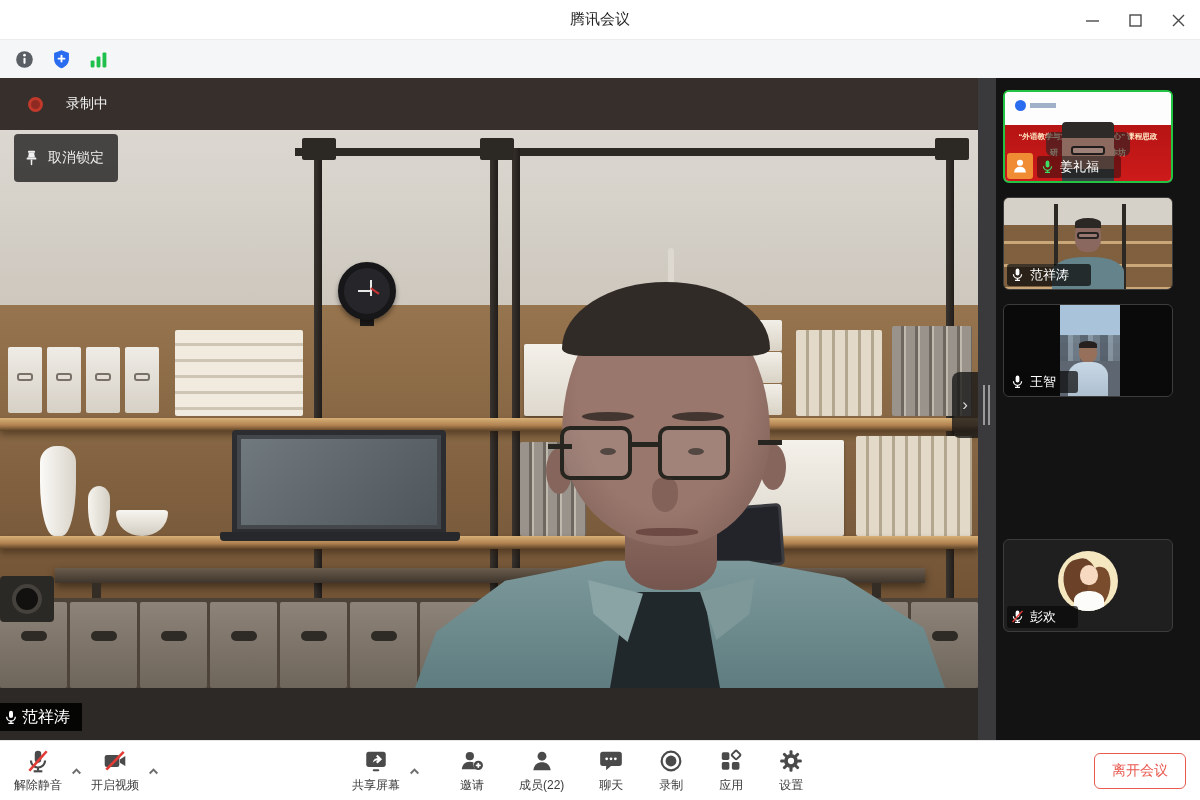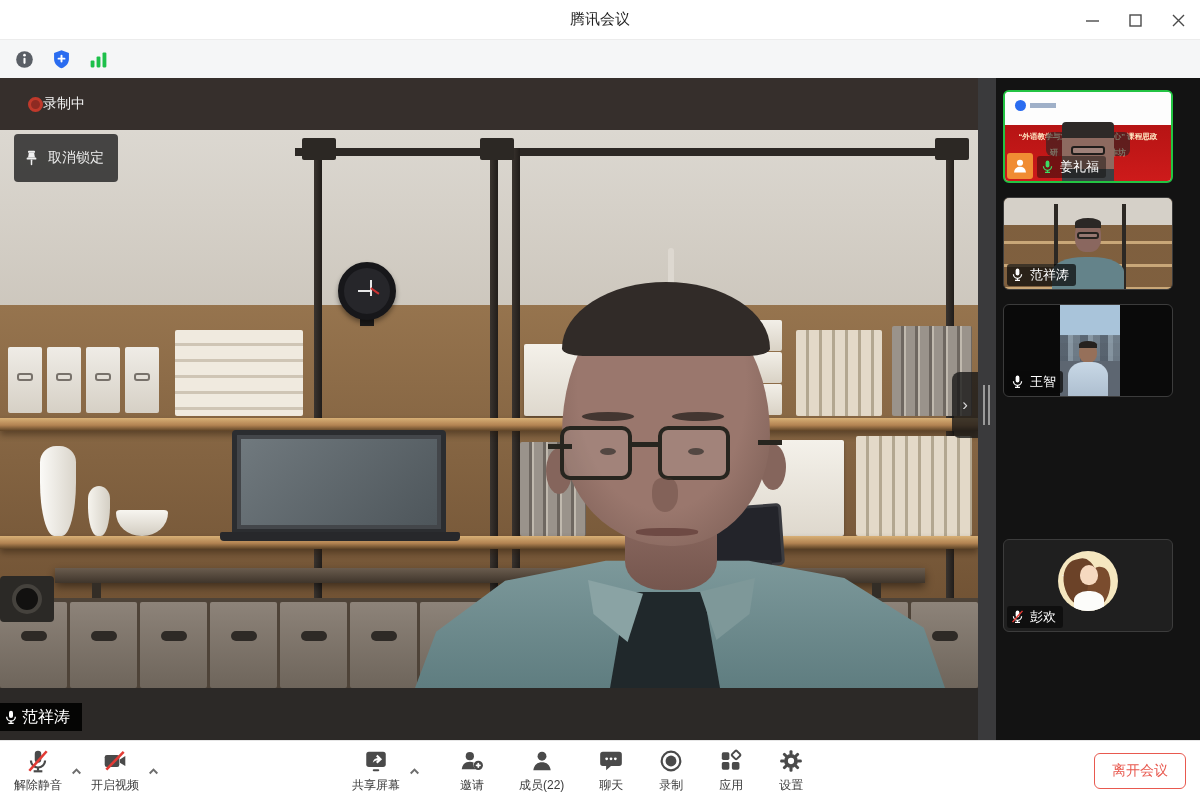--- a/index.html
+++ b/index.html
@@ -25,21 +25,21 @@
     display:flex; align-items:center; justify-content:center; font-size:14px; color:#333; }
   #viewbtn { height:26px; background:#fff; border:1px solid #d6d6d6; border-radius:3px; cursor:pointer;
     display:flex; align-items:center; gap:6px; padding:0 8px; font-size:14px; color:#333; }
   #fsbtn { width:26px; height:26px; display:flex; align-items:center; justify-content:center; cursor:pointer; }
 
   
   #stage { position:absolute; top:78px; left:0; width:1200px; height:662px; background:#141414; }
   #main { position:absolute; left:0; top:0; width:978px; height:662px; background:#2c2927; }
   #stage-topbar { position:absolute; left:0; top:0; width:978px; height:52px; background:#362f2c;
     display:flex; align-items:center; }
-  #rec { display:flex; align-items:center; gap:0; margin-left:28px; }
+  #rec { display:flex; align-items:center; gap:23px; margin-left:28px; }
   #rec-dot { width:15px; height:15px; border-radius:50%; border:3px solid #c0392b; background:#8e2a22; }
   #rec-label { color:#f2f2f2; font-size:14px; }
 
   
   #scene { position:absolute; left:0; top:52px; width:978px; height:558px; overflow:hidden; background:#cfc9c0; }
   .wall { left:0; top:0; width:978px; height:190px; background:linear-gradient(180deg,#dcd8d1,#ccc6bc); }
   .shelfbg { left:0; top:175px; width:978px; height:383px;
     background:linear-gradient(180deg,#96744e,#7a5b3b 60%,#67492c); }
   .beam { left:295px; top:18px; width:670px; height:8px; background:#2c2824; }
   .post { top:18px; width:8px; height:540px; background:linear-gradient(90deg,#3a342f,#211d1a); }
@@ -134,21 +134,21 @@
     border-radius:8px 0 0 8px; display:flex; align-items:center; justify-content:center;
     color:#d8d8d8; font-size:17px; cursor:pointer; }
   #gutter { position:absolute; left:978px; top:0; width:18px; height:662px; background:#3a3a3c; cursor:col-resize; }
   #gutter .h { position:absolute; top:307px; width:2px; height:40px; background:#9a9a9a; }
 
   
   #sidebar { position:absolute; left:996px; top:0; width:204px; height:662px; background:#131313; }
   .thumb { position:absolute; left:7px; width:170px; height:93px; background:#232323;
     border:1px solid #3c3c3c; border-radius:6px; overflow:hidden; cursor:pointer; }
   .plabel { position:absolute; left:3px; bottom:3px; height:22px; background:rgba(10,10,10,.72);
-    border-radius:3px; display:flex; align-items:center; gap:4px; padding:0 7px 0 3px;
+    border-radius:3px; display:flex; align-items:center; gap:4px; padding:0 22px 0 3px;
     color:#fff; font-size:13px; z-index:5; }
   .micwrap { position:relative; width:16px; height:16px; }
 
   
   #t1 { top:12px; border:2px solid #23c343; background:#fff; }
   #t1 .white { position:absolute; left:0; top:0; width:100%; height:33px; background:#fdfdfd; }
   #t1 .logo { position:absolute; left:10px; top:8px; width:11px; height:11px; border-radius:50%;
     background:#2a6cf0; }
   #t1 .logotxt { position:absolute; left:25px; top:11px; width:26px; height:5px; background:#9fb0c8; }
   #t1 .red { position:absolute; left:0; top:33px; width:100%; height:60px;

